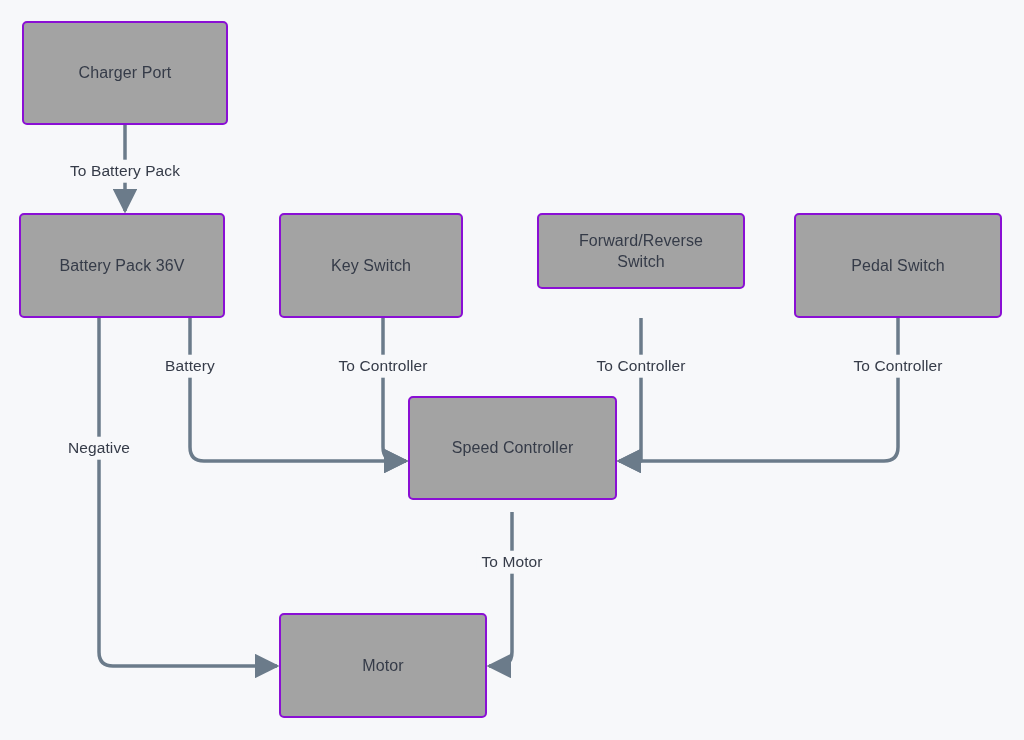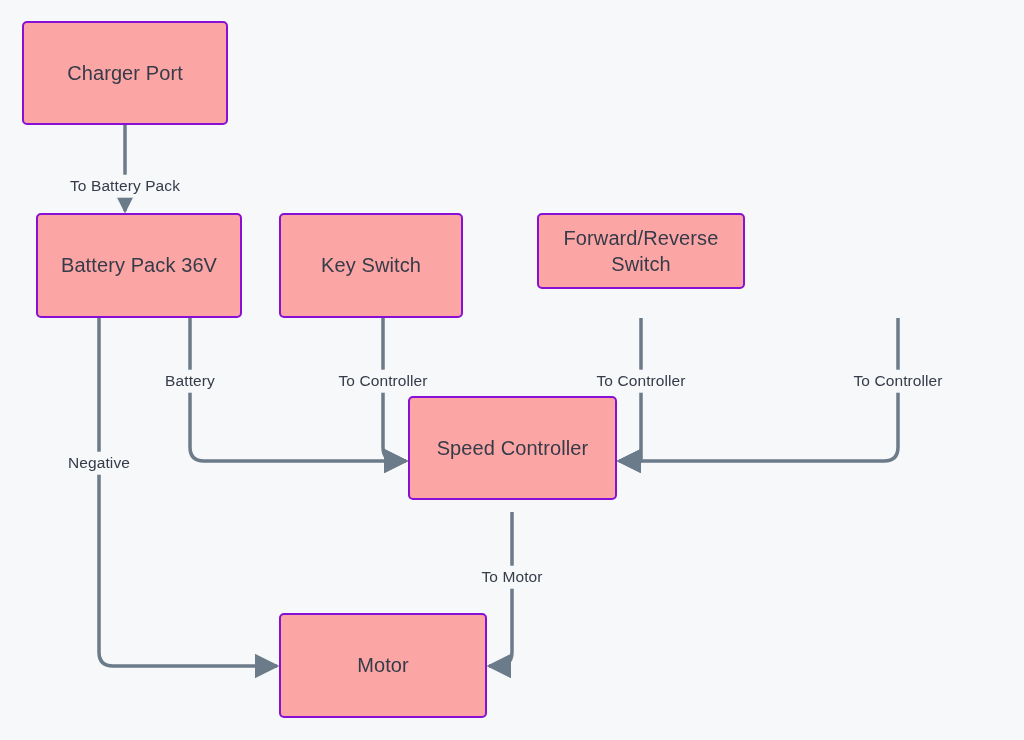--- a/index.html
+++ b/index.html
@@ -24,48 +24,47 @@
     position: absolute;
     left: 0;
     top: 0;
     width: 1024px;
     height: 740px;
     pointer-events: none;
   }
   .node {
     position: absolute;
     box-sizing: border-box;
-    background: #fca5a5;
+    background: #a3a3a3;
     border: 2.5px solid #8a0fd4;
     border-radius: 5px;
     display: flex;
     align-items: center;
     justify-content: center;
     text-align: center;
     color: #353b48;
-    font-size: 20px;
+    font-size: 16px;
     line-height: 1.32;
     letter-spacing: 0.1px;
     padding: 8px 8px;
   }
   .node-label {
     display: block;
     white-space: pre-line;
   }
   .edge-label {
     position: absolute;
     color: #353b48;
     background: #f7f8fa;
     font-size: 15.5px;
     line-height: 1.2;
     white-space: nowrap;
     transform: translate(-50%, -50%);
     padding: 2px 5px;
     letter-spacing: 0.1px;
-    margin-top: 15px;
   }
 </style>
 </head>
 <body>
 
 <div id="diagram-root">
 
   <svg id="edge-layer" viewBox="0 0 1024 740" width="1024" height="740" aria-hidden="true">
     <defs>
       <marker id="arrow" viewBox="0 0 10 10" refX="9" refY="5" markerWidth="7" markerHeight="7" orient="auto-start-reverse">
@@ -87,33 +86,36 @@
       <path d="M 898 318 L 898 447 Q 898 461 884 461 L 619 461" marker-end="url(#arrow)"></path>
 
       <path d="M 512 512 L 512 652 Q 512 666 498 666 L 489 666" marker-end="url(#arrow)"></path>
     </g>
   </svg>
 
   <div class="node" style="left:22px; top:21px; width:206px; height:104px;">
     <span class="node-label">Charger Port</span>
   </div>
 
-  <div class="node" style="left:36px; top:213px; width:206px; height:105px;">
+  <div class="node" style="left:19px; top:213px; width:206px; height:105px;">
     <span class="node-label">Battery Pack 36V</span>
   </div>
 
   <div class="node" style="left:279px; top:213px; width:184px; height:105px;">
     <span class="node-label">Key Switch</span>
   </div>
 
   <div class="node" style="left:537px; top:213px; width:208px; height:76px;">
     <span class="node-label">Forward/Reverse
 Switch</span>
   </div>
 
+  <div class="node" style="left:794px; top:213px; width:208px; height:105px;">
+    <span class="node-label">Pedal Switch</span>
+  </div>
 
   <div class="node" style="left:408px; top:396px; width:209px; height:104px;">
     <span class="node-label">Speed Controller</span>
   </div>
 
   <div class="node" style="left:279px; top:613px; width:208px; height:105px;align-items:center;">
     <span class="node-label">Motor</span>
   </div>
 
   <div class="edge-label" style="left:125px; top:171px;">To Battery Pack</div>

